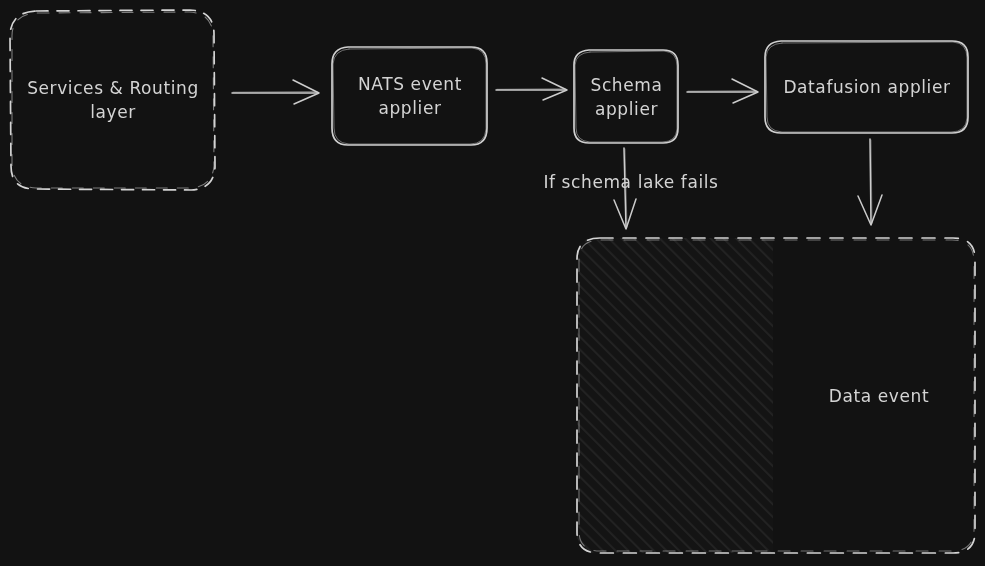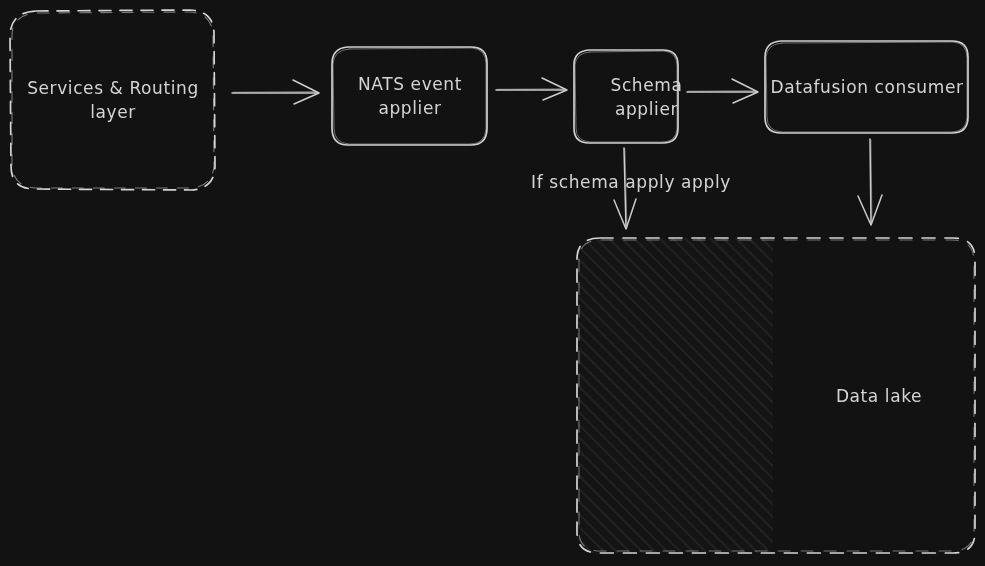--- a/index.html
+++ b/index.html
@@ -37,21 +37,21 @@
     pointer-events: none;
     user-select: none;
   }
   .node-label {
     display: flex;
     align-items: center;
     justify-content: center;
   }
   .label-services  { left: 8px;   top: 60px;  width: 210px; height: 80px; }
   .label-nats      { left: 332px; top: 56px;  width: 156px; height: 80px; }
-  .label-schema    { left: 574px; top: 58px;  width: 105px; height: 78px; margin-left: 20px; }
+  .label-schema    { left: 574px; top: 58px;  width: 105px; height: 78px; }
   .label-datafusion{ left: 765px; top: 51px;  width: 204px; height: 72px; }
   .label-errorlake { left: 592px; top: 382px; width: 168px; height: 28px; }
   .label-datalake  { left: 795px; top: 382px; width: 168px; height: 28px; }
   .edge-label-fails{ left: 505px; top: 170px; width: 252px; height: 24px; }
 </style>
 </head>
 <body>
 
 <div id="canvas">
 
@@ -139,20 +139,20 @@
 
   <div class="node-label label-services">Services &amp; Routing
 layer</div>
 
   <div class="node-label label-nats">NATS event
 applier</div>
 
   <div class="node-label label-schema">Schema
 applier</div>
 
-  <div class="node-label label-datafusion">Datafusion consumer</div>
+  <div class="node-label label-datafusion">Datafusion applier</div>
 
 
-  <div class="node-label label-datalake">Data lake</div>
+  <div class="node-label label-datalake">Data event</div>
 
-  <div class="edge-label edge-label-fails">If schema apply apply</div>
+  <div class="edge-label edge-label-fails">If schema lake fails</div>
 
 </div>
 
 </body></html>

